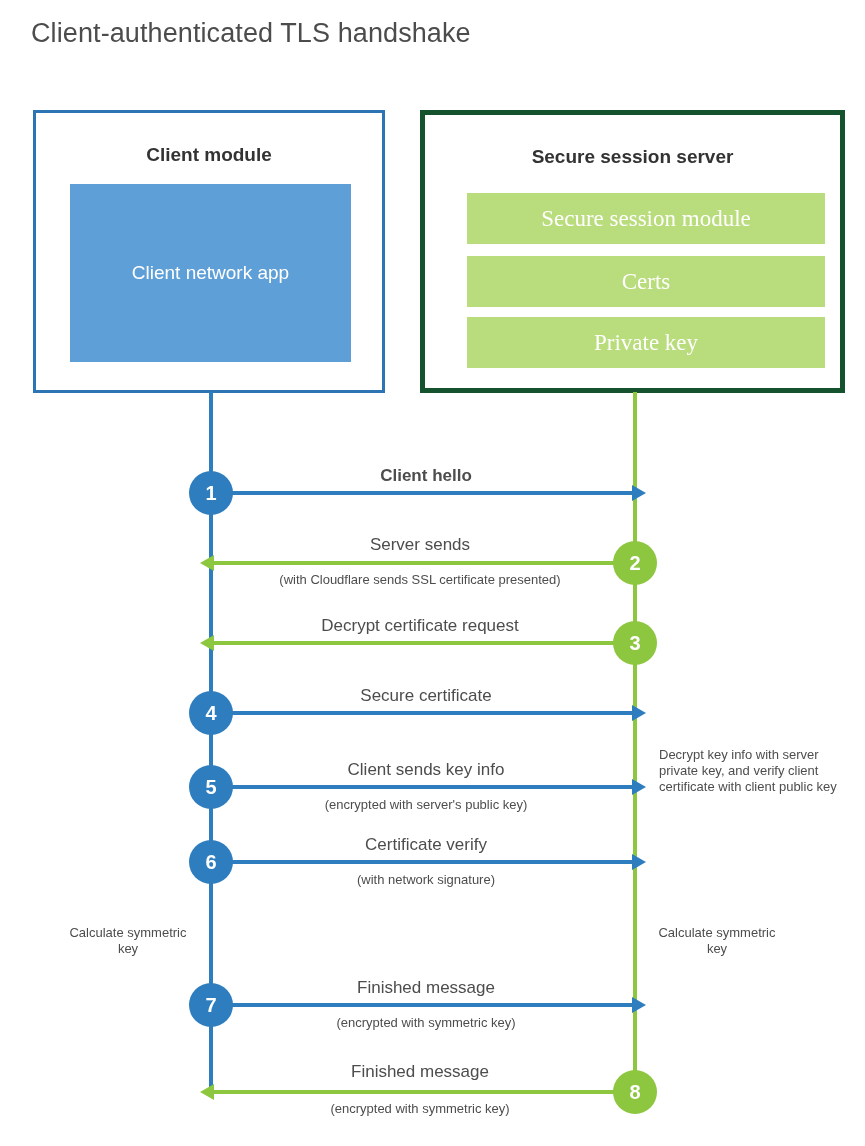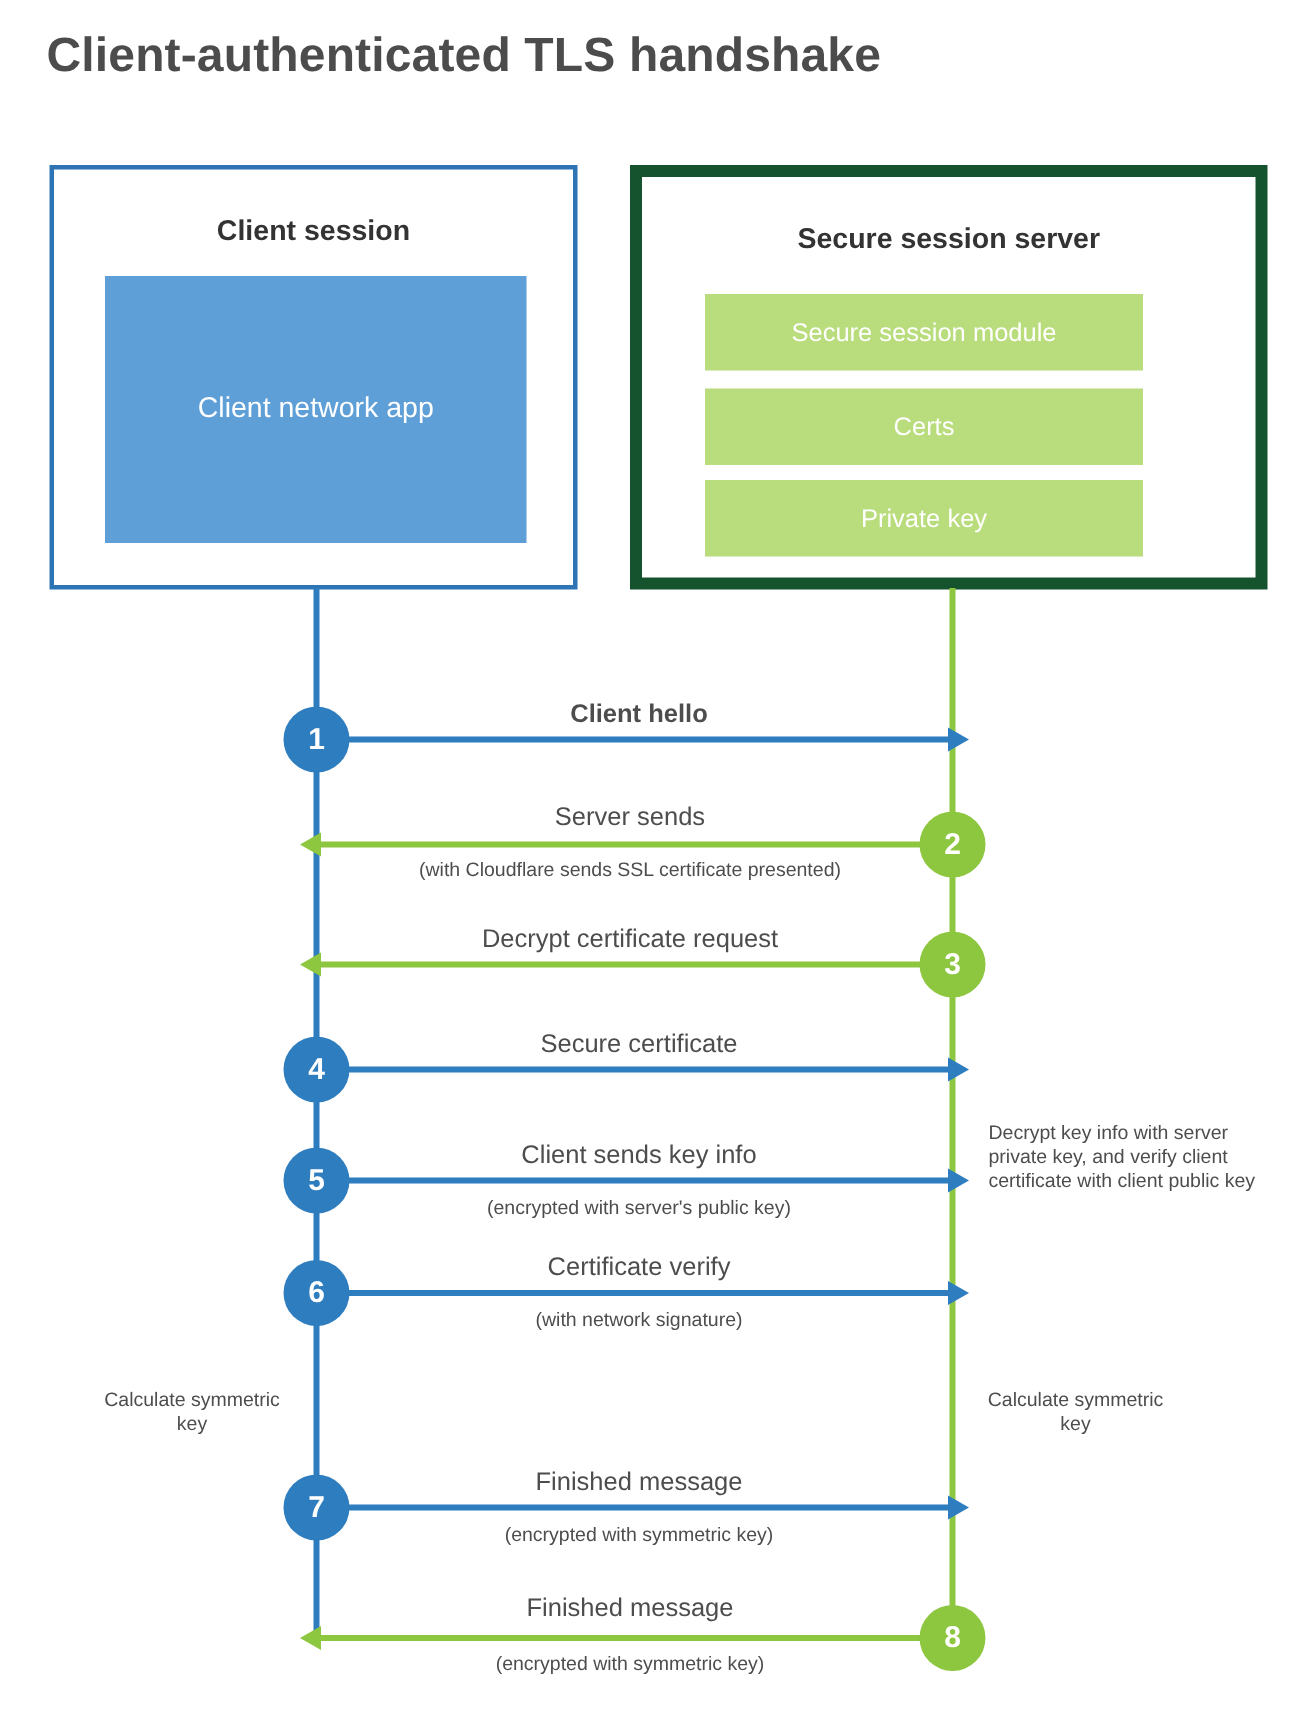--- a/index.html
+++ b/index.html
@@ -17,22 +17,22 @@
     height: 1146px;
     background: #ffffff;
     overflow: hidden;
   }
 
   
   .title {
     position: absolute;
     left: 31px;
     top: 18px;
-    font-size: 32px;
-    font-weight: 700;
+    font-size: 27px;
+    font-weight: 400;
     color: #4c4c4c;
     letter-spacing: 0.1px;
     white-space: nowrap;
   }
 
   
   .panel {
     position: absolute;
     box-sizing: border-box;
     background: #ffffff;
@@ -42,21 +42,21 @@
     top: 110px;
     width: 352px;
     height: 283px;
     border: 3px solid #2d74b5;
   }
   .panel-server {
     left: 420px;
     top: 110px;
     width: 425px;
     height: 283px;
-    border: 8px solid #14532d;
+    border: 5px solid #14532d;
   }
   .panel-title {
     position: absolute;
     left: 0;
     right: 0;
     top: 31px;
     text-align: center;
     font-size: 19px;
     font-weight: bold;
     color: #333333;
@@ -74,29 +74,30 @@
     line-height: 26px;
     display: flex;
     align-items: center;
     justify-content: center;
     text-align: center;
   }
 
   .server-bar {
     position: absolute;
     left: 42px;
-    width: 292px;
+    width: 358px;
     height: 51px;
     background: #b9dc7c;
     color: #ffffff;
-    font-size: 17px;
+    font-size: 23px;
     display: flex;
     align-items: center;
     justify-content: center;
     text-align: center;
+    font-family: Liberation Serif, serif;
   }
   .server-bar.b0 { top: 78px; }
   .server-bar.b1 { top: 141px; }
   .server-bar.b2 { top: 202px; }
 
   
   .lifeline {
     position: absolute;
     width: 4px;
   }
@@ -177,21 +178,21 @@
   .side-note.centered { text-align: center; }
 </style>
 </head>
 <body>
 
 <div id="canvas">
 
   <div class="title">Client-authenticated TLS handshake</div>
 
   <div class="panel panel-client">
-    <div class="panel-title">Client session</div>
+    <div class="panel-title">Client module</div>
     <div class="client-app">Client network app</div>
   </div>
 
   <div class="panel panel-server">
     <div class="panel-title">Secure session server</div>
     <div class="server-bar b0">Secure session module</div>
     <div class="server-bar b1">Certs</div>
     <div class="server-bar b2">Private key</div>
   </div>
 

